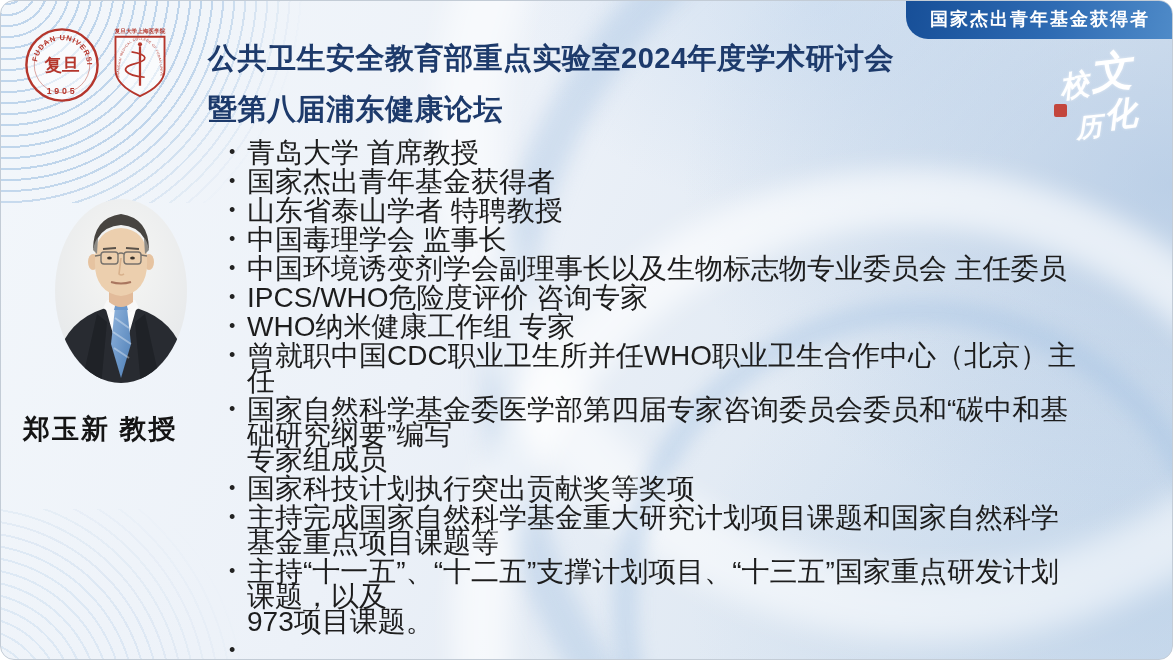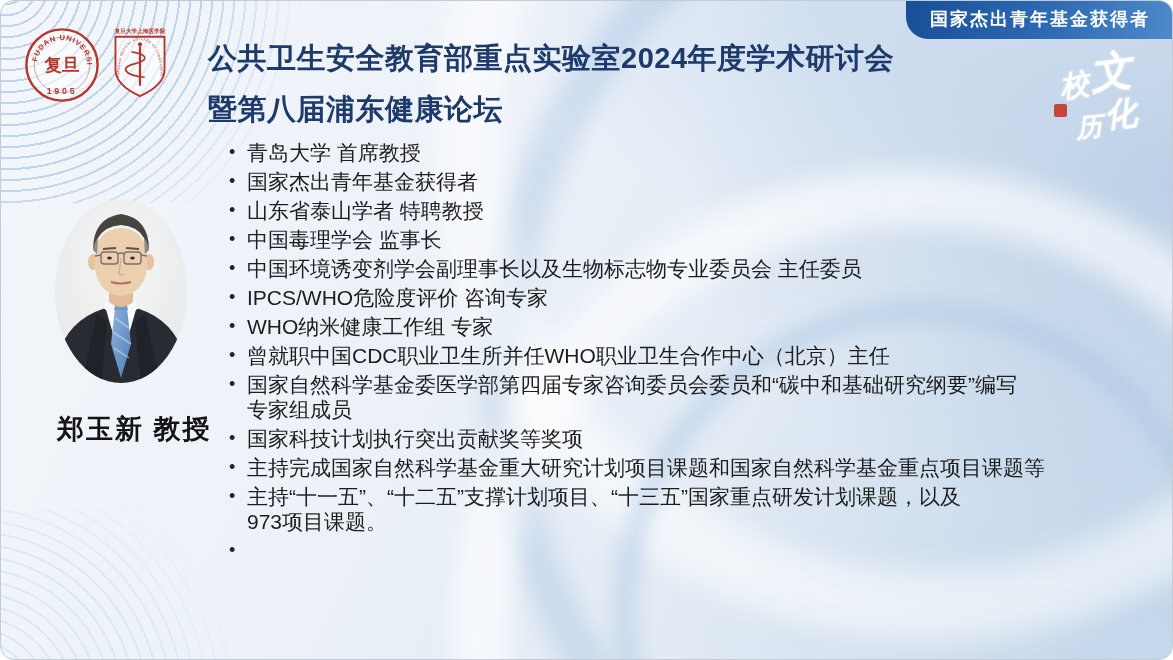--- a/index.html
+++ b/index.html
@@ -43,26 +43,26 @@
   .calligraphy{position:absolute;right:16px;top:45px;width:122px;height:114px;}
   .cal{position:absolute;color:#fff;font-family:"Liberation Serif",serif;font-style:italic;font-weight:bold;
     text-shadow:0 0 3px rgba(255,255,255,.55);}
   .c0{left:56px;top:-2px;font-size:42px;transform:rotate(-7deg);}
   .c1{left:70px;top:46px;font-size:33px;transform:rotate(-7deg);}
   .c2{left:26px;top:20px;font-size:29px;transform:rotate(-9deg);}
   .c3{left:42px;top:64px;font-size:26px;transform:rotate(-6deg);}
   .cal-seal{position:absolute;left:20px;top:58px;width:13px;height:13px;background:#c23a2e;border-radius:2px;opacity:.92;}
   
   .portrait{position:absolute;left:50px;top:195px;width:140px;height:190px;}
-  .speaker-name{position:absolute;left:56px;top:410px;font-size:27px;font-weight:bold;color:#141414;letter-spacing:2px;}
+  .speaker-name{position:absolute;left:22px;top:410px;font-size:27px;font-weight:bold;color:#141414;letter-spacing:2px;}
   
   .bio-list{position:absolute;left:228px;top:139px;width:852px;margin:0;padding:0;list-style:none;}
   .bio-item{display:flex;align-items:flex-start;margin:0 0 4px 0;color:#1d1d1d;}
   .bio-item .dot{flex:0 0 18px;font-size:18px;line-height:25px;color:#222;}
-  .bio-item .bio-text{font-size:21px;line-height:25px;white-space:pre-line;color:#1d1d1d;}
+  .bio-item .bio-text{font-size:28px;line-height:25px;white-space:pre-line;color:#1d1d1d;}
 </style>
 </head>
 <body>
 
 <div class="slide">
 
   <div class="tint-right"></div>
   <div class="ribbon ribbon-b"></div>
   <div class="ribbon ribbon-a"></div>
   <div class="ribbon ribbon-d"></div>

